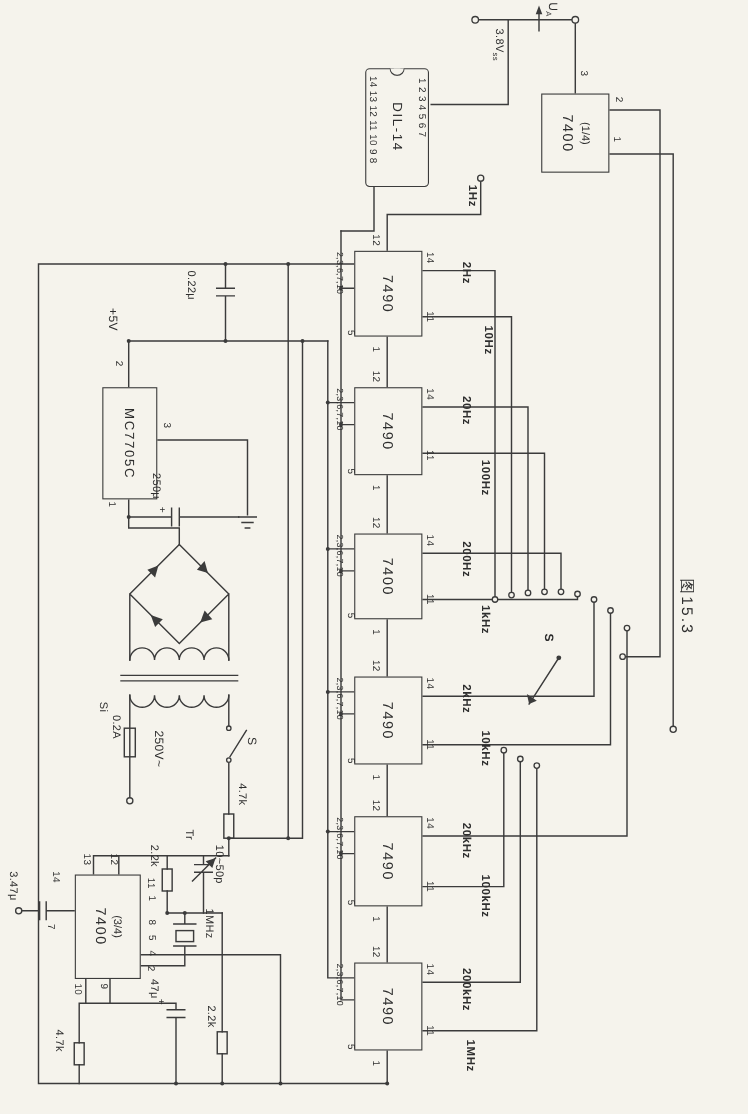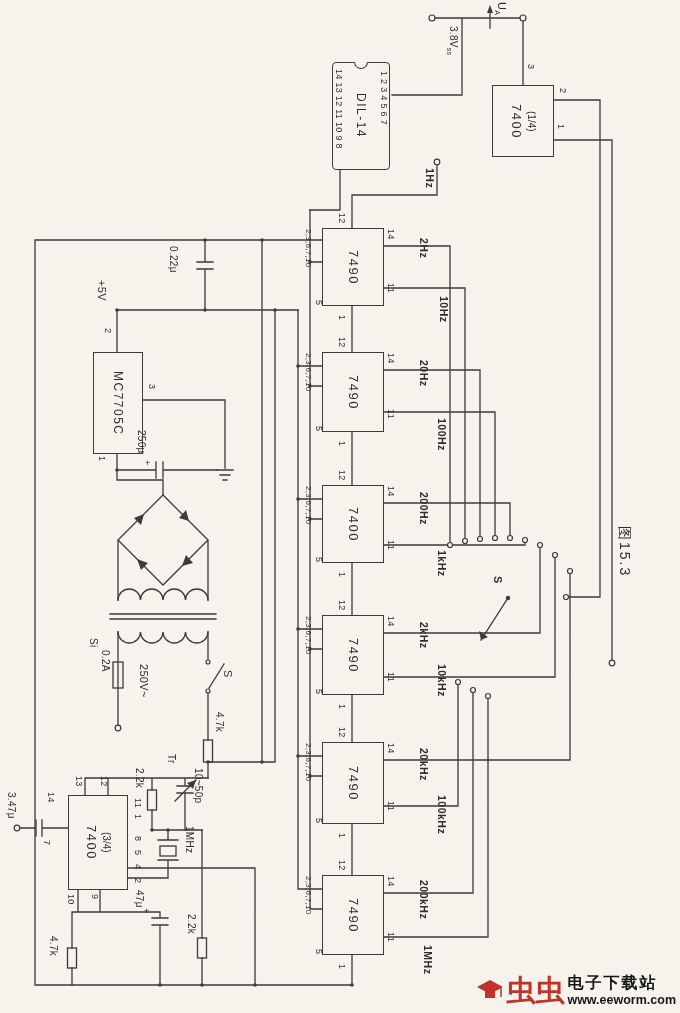--- a/index.html
+++ b/index.html
@@ -290,26 +290,14 @@
   <span class="v s9" style="left:90px;top:894px">9</span>
   <span class="v" style="left:134px;top:890px">47μ</span>
   <span class="h" style="left:144px;top:906px">+</span>
   <span class="v" style="left:186px;top:914px">2.2k</span>
   <span class="v" style="left:48px;top:936px">4.7k</span>
 
   <span class="v s11" style="left:492px;top:576px;font-weight:bold">S</span>
 
   <span class="v s14" style="left:618px;top:526px;letter-spacing:2px">图15.3</span>
 
-  <div class="wm">
-    <svg class="wm-cap" width="26" height="22" viewBox="0 0 26 22">
-      <polygon points="13,0 26,7 13,14 0,7" fill="#c03328"></polygon>
-      <rect x="8" y="11" width="10" height="7" fill="#c03328"></rect>
-      <line x1="24" y1="8" x2="24" y2="17" stroke="#c03328" stroke-width="1.5"></line>
-    </svg>
-    <span class="wm-brand">虫虫</span>
-    <div class="wm-text">
-      <span class="wm-site">电子下载站</span>
-      <span class="wm-url">www.eeworm.com</span>
-    </div>
-  </div>
 
 </div>
 
 </body></html>

